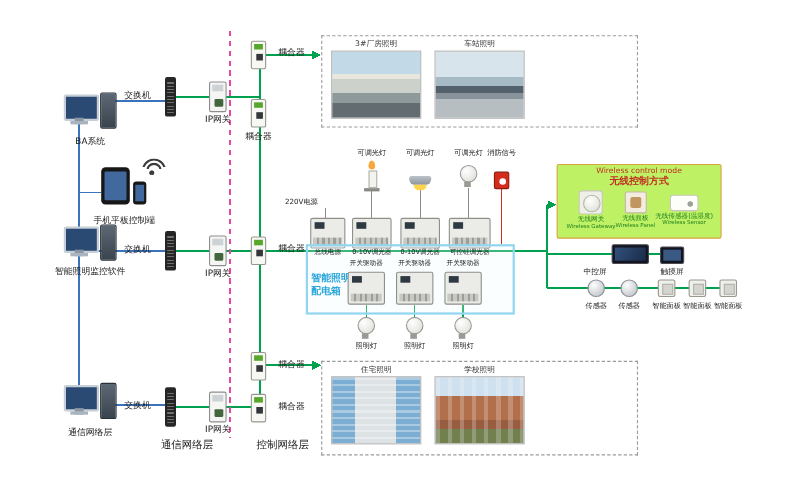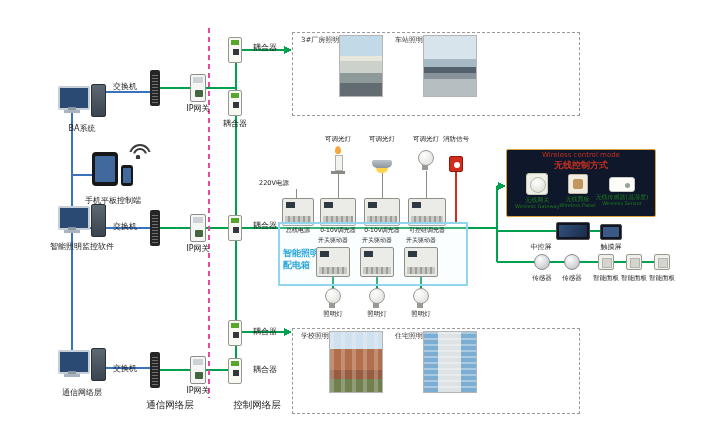--- a/index.html
+++ b/index.html
@@ -46,21 +46,21 @@
   .downlight::after{content:"";position:absolute;left:4px;top:8px;width:12px;height:5px;background:#ffd44d;border-radius:0 0 10px 10px}
   .bulb{width:16px;height:21px}
   .bulb::before{content:"";position:absolute;left:0;top:0;width:14px;height:14px;border:1px solid #9a9a94;border-radius:50%;background:radial-gradient(circle at 35% 32%,#ffffff,#d9d9d4)}
   .bulb::after{content:"";position:absolute;left:4px;top:15px;width:6px;height:5px;background:#9a9a94}
   .fire{width:14px;height:16px;background:#d32c1d;border:1px solid #8d190e;border-radius:2px}
   .fire::after{content:"";position:absolute;left:4px;top:5px;width:6px;height:6px;background:#fff;border-radius:50%}
   
   .mainpanel{border:2px solid #92d5ee;background:rgba(235,250,255,.25)}
   .ptitle{position:absolute;font-size:9px;font-weight:bold;color:#2aa6db;line-height:1.3}
   
-  .wbox{background:#0f172a;border:1px solid #d9a43d;border-radius:2px}
+  .wbox{background:#bef264;border:1px solid #d9a43d;border-radius:2px}
   .wtitle-en{font-size:7px;color:#c03022;text-align:center;margin-top:2px;line-height:1.1}
   .wtitle-cn{font-size:9px;font-weight:bold;color:#c03022;text-align:center;line-height:1.2}
   .wrow{display:flex;justify-content:space-between;padding:3px 8px 0 8px}
   .wcell{display:flex;flex-direction:column;align-items:center;flex:1}
   .wgw{width:22px;height:22px;background:#eef0e7;border:1px solid #c6c8b8;border-radius:3px;position:relative}
   .wgw::after{content:"";position:absolute;left:3px;top:3px;width:14px;height:14px;border:1px solid #b6baac;border-radius:50%;background:radial-gradient(circle at 40% 32%,#fff,#d8dcd0)}
   .wpn{width:20px;height:20px;background:#f3ede1;border:1px solid #c2b8a3;border-radius:2px;position:relative;margin-top:1px}
   .wpn::after{content:"";position:absolute;left:4px;top:4px;width:10px;height:10px;background:#c2975f;border-radius:2px}
   .wsn{width:26px;height:15px;background:#fdfdfa;border:1px solid #c8c8c0;border-radius:3px;position:relative;margin-top:4px}
   .wsn::after{content:"";position:absolute;right:4px;top:5px;width:5px;height:5px;background:#98a296;border-radius:50%}
@@ -69,21 +69,21 @@
   
   .screenA{width:34px;height:18px;background:#121520;border:1px solid #4a4a52;border-radius:2px}
   .screenA::after{content:"";position:absolute;left:2px;top:2px;right:2px;bottom:2px;background:linear-gradient(120deg,#31517d,#1a2b48)}
   .screenB{width:22px;height:16px;background:#121520;border:1px solid #4a4a52;border-radius:2px}
   .screenB::after{content:"";position:absolute;left:2px;top:2px;right:2px;bottom:2px;background:#3a5a85}
   .sensorc{width:16px;height:16px;border-radius:50%;background:radial-gradient(circle at 35% 30%,#fdfdfd,#b7bcc0);border:1px solid #898e93}
   .panelsq{width:16px;height:16px;background:#efefec;border:1px solid #98988f;border-radius:2px}
   .panelsq::after{content:"";position:absolute;left:3px;top:3px;width:8px;height:8px;background:#d5d5cf;border:1px solid #b4b4ac}
   
   .scenebox{border:1px dashed #9a9a9a;display:flex;gap:12px;padding:2px 8px;align-items:flex-start}
-  .scene{display:flex;align-items:flex-start;width:82px}
+  .scene{display:flex;flex-direction:column;align-items:center;width:82px}
   .slabel{font-size:7px;color:#333;height:11px;line-height:11px;white-space:nowrap}
   .photo{width:82px;height:62px;border:1px solid #b5b5b5}
   .p1{background-image:linear-gradient(180deg,#c2d9e8 0 34%,#e9e6dc 34% 42%,#ccd1cb 42% 62%,#8e999a 62% 78%,#636d71 78%)}
   .p2{background-image:repeating-linear-gradient(90deg,rgba(255,255,255,.28) 0 3px,transparent 3px 9px),linear-gradient(180deg,#cfdde9 0 18%,#83a6c7 18% 72%,#5a6770 72%)}
   .p3{background-image:linear-gradient(180deg,#d8e4ec 0 38%,#a6bac6 38% 52%,#52616b 52% 62%,#88929a 62% 72%,#b6bec2 72%)}
   .p4{background-image:repeating-linear-gradient(180deg,rgba(255,255,255,.35) 0 2px,transparent 2px 6px),linear-gradient(90deg,#7cadd2 0 26%,#dde2e5 26% 72%,#7cadd2 72%)}
   .p5{background-image:repeating-linear-gradient(90deg,rgba(255,255,255,.22) 0 4px,transparent 4px 11px),linear-gradient(180deg,#cfe0ee 0 28%,#b26f4c 28% 64%,#985d41 64% 78%,#71804e 78%)}
   .p6{background-image:radial-gradient(circle at 50% 68%,#48679c 0 14%,rgba(0,0,0,0) 42%),radial-gradient(circle at 18% 80%,#c9a648 0 3px,rgba(0,0,0,0) 9px),radial-gradient(circle at 82% 74%,#c9a648 0 3px,rgba(0,0,0,0) 9px),linear-gradient(180deg,#0c1625 0 55%,#1c2f4e 55% 85%,#0a111e 85%)}
   
   svg .blue{stroke:#3a72bc;stroke-width:1.5;fill:none}
@@ -164,26 +164,26 @@
       <div class="photo p1"></div>
     </div>
     <div class="scene">
       <div class="slabel">车站照明</div>
       <div class="photo p3"></div>
     </div>
   </div>
 
   <div class="scenebox abs" style="left:292px;top:328px;width:288px;height:86px">
     <div class="scene">
+      <div class="slabel">住宅照明</div>
+      <div class="photo p4"></div>
+    </div>
+    <div class="scene">
       <div class="slabel">学校照明</div>
       <div class="photo p5"></div>
-    </div>
-    <div class="scene">
-      <div class="slabel">住宅照明</div>
-      <div class="photo p4"></div>
     </div>
   </div>
 
   <div class="lbl" style="left:252px;top:180px;width:44px;font-size:6.5px">220V电源</div>
   <div class="lbl" style="left:314px;top:136px;width:48px;font-size:6.5px">可调光灯</div>
   <div class="lbl" style="left:358px;top:136px;width:48px;font-size:6.5px">可调光灯</div>
   <div class="lbl" style="left:402px;top:136px;width:48px;font-size:6.5px">可调光灯</div>
   <div class="lbl" style="left:432px;top:136px;width:48px;font-size:6.5px">消防信号</div>
   <div class="candle abs" style="left:331px;top:146px"></div>
   <div class="downlight abs" style="left:372px;top:160px"></div>

